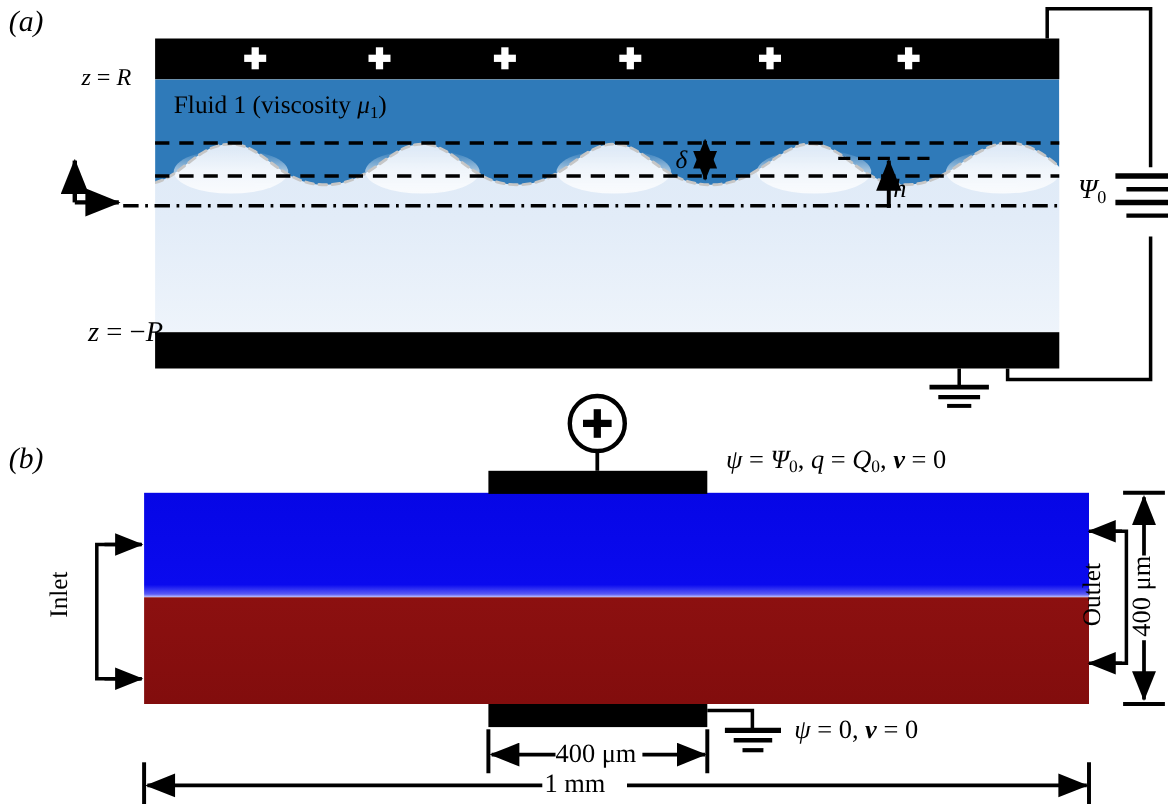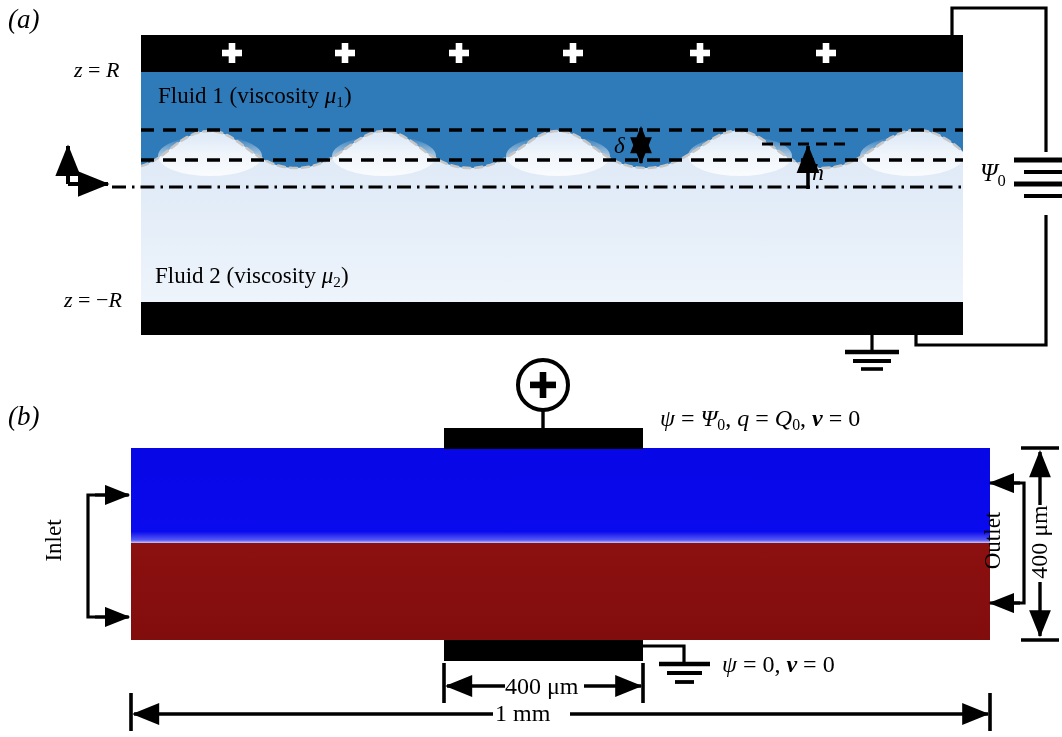--- a/index.html
+++ b/index.html
@@ -274,25 +274,24 @@
         <line x1="134" y1="714" x2="493" y2="714" stroke-width="3.4" marker-start="url(#arrtail)"></line>
         <line x1="570" y1="714" x2="988" y2="714" stroke-width="3.4" marker-end="url(#arrhead)"></line>
       </g>
     </g>
   </svg>
 
   <div class="panel-label" style="left:8px; top:6px;">(a)</div>
   <div class="panel-label" style="left:8px; top:403px;">(b)</div>
 
   <div class="math" style="left:74px; top:59px; font-size:22px;"><i>z</i> = <i>R</i></div>
-  <div class="math" style="left:64px; top:289px; font-size:22px;"><i>z</i> = −<i>R</i></div>
+  <div class="math" style="left:80px; top:289px; font-size:26px;"><i>z</i> = −<i>R</i></div>
 
   <div class="lbl-serif" style="left:158px; top:84px; font-size:23px;">Fluid 1 (viscosity <i>μ</i><sub>1</sub>)</div>
 
-  <div class="lbl-serif" style="left:155px; top:264px; font-size:23px;">Fluid 2 (viscosity <i>μ</i><sub>2</sub>)</div>
 
   <div class="math" style="left:614px; top:134px; font-size:23px;"><i>δ</i></div>
 
   <div class="math" style="left:812px; top:160px; font-size:24px;"><i>h</i></div>
 
   <div class="math" style="left:980px; top:160px; font-size:25px;"><i>Ψ</i><sub>0</sub></div>
 
 
 
   <div class="math" style="left:660px; top:406px; font-size:24px;"><i>ψ</i> = <i>Ψ</i><sub>0</sub>, <i>q</i> = <i>Q</i><sub>0</sub>, <b><i>v</i></b> = 0</div>

